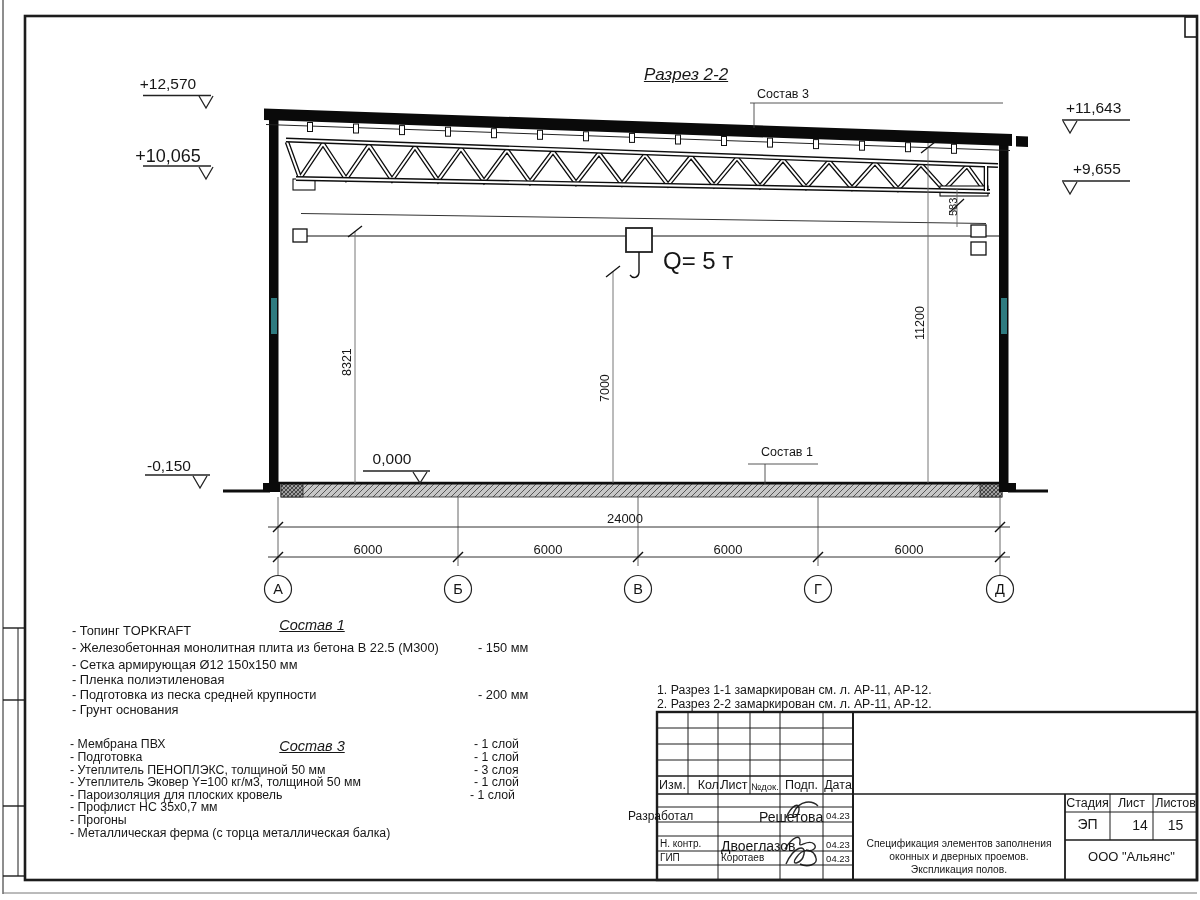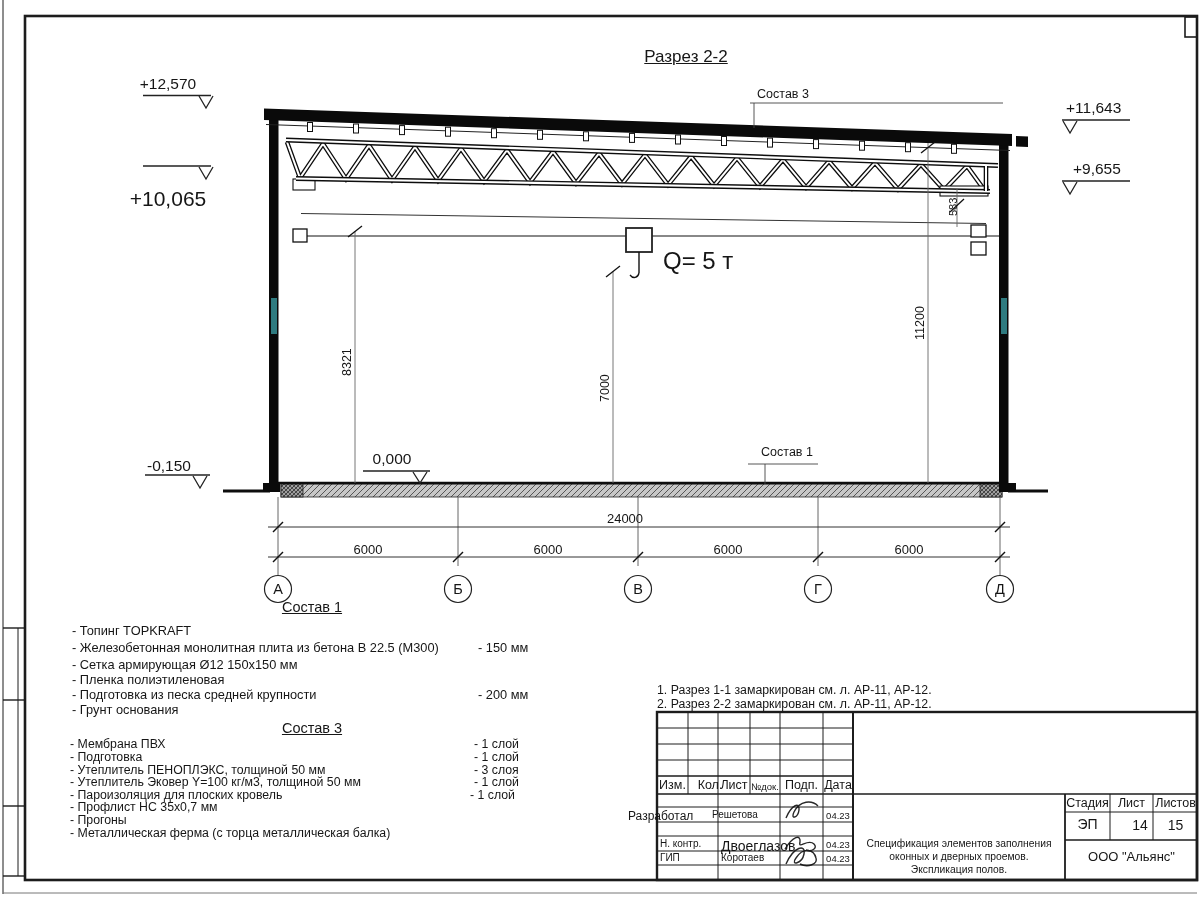--- a/index.html
+++ b/index.html
@@ -1,20 +1,20 @@
 <!DOCTYPE html>
 <html><head>
 <meta charset="utf-8">
 <style>
   html,body{margin:0;padding:0;background:#fff;width:1200px;height:900px;overflow:hidden;}
   #sheet{position:relative;width:1200px;height:900px;background:#fff;font-family:"Liberation Sans",sans-serif;color:#111;}
   .t{position:absolute;white-space:nowrap;color:#161616;line-height:1.05;}
   .c{text-align:center;}
   .r{text-align:center;}
-  .i{}
+  .i{font-style:italic;margin-top:18px;}
   .u{text-decoration:underline;}
   .rot{transform-origin:0 0;transform:rotate(-90deg);}
   svg{position:absolute;left:0;top:0;}
 </style>
 </head>
 <body>
 
 <div id="sheet">
 
 <svg width="1200" height="900" viewBox="0 0 1200 900">
@@ -198,21 +198,21 @@
   <g stroke="#111" stroke-width="1.4" fill="none" opacity="0.9">
     <path d="M786,818 C792,804 800,802 799,810 C798,818 790,820 794,812 C800,800 812,800 818,806"></path>
     <path d="M785,849 C793,836 801,834 800,842 C798,850 808,838 814,844 C818,848 812,852 806,850"></path>
     <path d="M786,864 C794,846 806,844 804,854 C802,864 790,866 796,858 C804,846 814,850 816,858 C818,864 808,868 800,864"></path>
   </g>
 </svg>
 
 <div class="t c i u" style="left:596px;top:48px;width:180px;font-size:17px;">Разрез 2-2</div>
 
 <div class="t r" style="left:128px;top:76px;width:80px;font-size:15.5px;">+12,570</div>
-<div class="t r" style="left:128px;top:147px;width:80px;font-size:21px;margin-top:41px;">+10,065</div>
+<div class="t r" style="left:128px;top:147px;width:80px;font-size:18px;">+10,065</div>
 <div class="t" style="left:1066px;top:100px;font-size:15.5px;">+11,643</div>
 <div class="t" style="left:1073px;top:161px;font-size:15.5px;">+9,655</div>
 <div class="t c" style="left:360px;top:451px;width:64px;font-size:15.5px;">0,000</div>
 <div class="t" style="left:147px;top:458px;font-size:15.5px;">-0,150</div>
 
 <div class="t c" style="left:748px;top:88px;width:70px;font-size:12.5px;">Состав 3</div>
 <div class="t c" style="left:752px;top:446px;width:70px;font-size:12.5px;">Состав 1</div>
 
 <div class="t" style="left:663px;top:248px;font-size:24px;">Q= 5 т</div>
 
@@ -262,21 +262,21 @@
 <div class="t" style="left:657px;top:698px;font-size:12.3px;">2. Разрез 2-2 замаркирован см. л. АР-11, АР-12.</div>
 
 <div class="t c" style="left:657px;top:779px;width:31px;font-size:12.5px;">Изм.</div>
 <div class="t c" style="left:688px;top:779px;width:44px;font-size:12.5px;">Кол.</div>
 <div class="t c" style="left:718px;top:779px;width:32px;font-size:12.5px;">Лист</div>
 <div class="t c" style="left:750px;top:782px;width:30px;font-size:9.5px;">№док.</div>
 <div class="t c" style="left:780px;top:779px;width:43px;font-size:12.5px;">Подп.</div>
 <div class="t c" style="left:823px;top:779px;width:30px;font-size:12.5px;">Дата</div>
 
 <div class="t" style="left:628px;top:810px;font-size:12px;">Разработал</div>
-<div class="t" style="left:712px;top:810px;font-size:10px;">Решетова</div>
+<div class="t" style="left:759px;top:810px;font-size:14px;">Решетова</div>
 <div class="t c" style="left:824px;top:811px;width:28px;font-size:9.5px;">04.23</div>
 <div class="t" style="left:660px;top:839px;font-size:10px;">Н. контр.</div>
 <div class="t" style="left:721px;top:839px;font-size:14px;">Двоеглазов</div>
 <div class="t c" style="left:824px;top:840px;width:28px;font-size:9.5px;">04.23</div>
 <div class="t" style="left:660px;top:853px;font-size:10px;">ГИП</div>
 <div class="t" style="left:721px;top:853px;font-size:10px;">Коротаев</div>
 <div class="t c" style="left:824px;top:854px;width:28px;font-size:9.5px;">04.23</div>
 
 <div class="t c" style="left:1066px;top:797px;width:43px;font-size:12.5px;">Стадия</div>
 <div class="t c" style="left:1111px;top:797px;width:41px;font-size:12.5px;">Лист</div>

